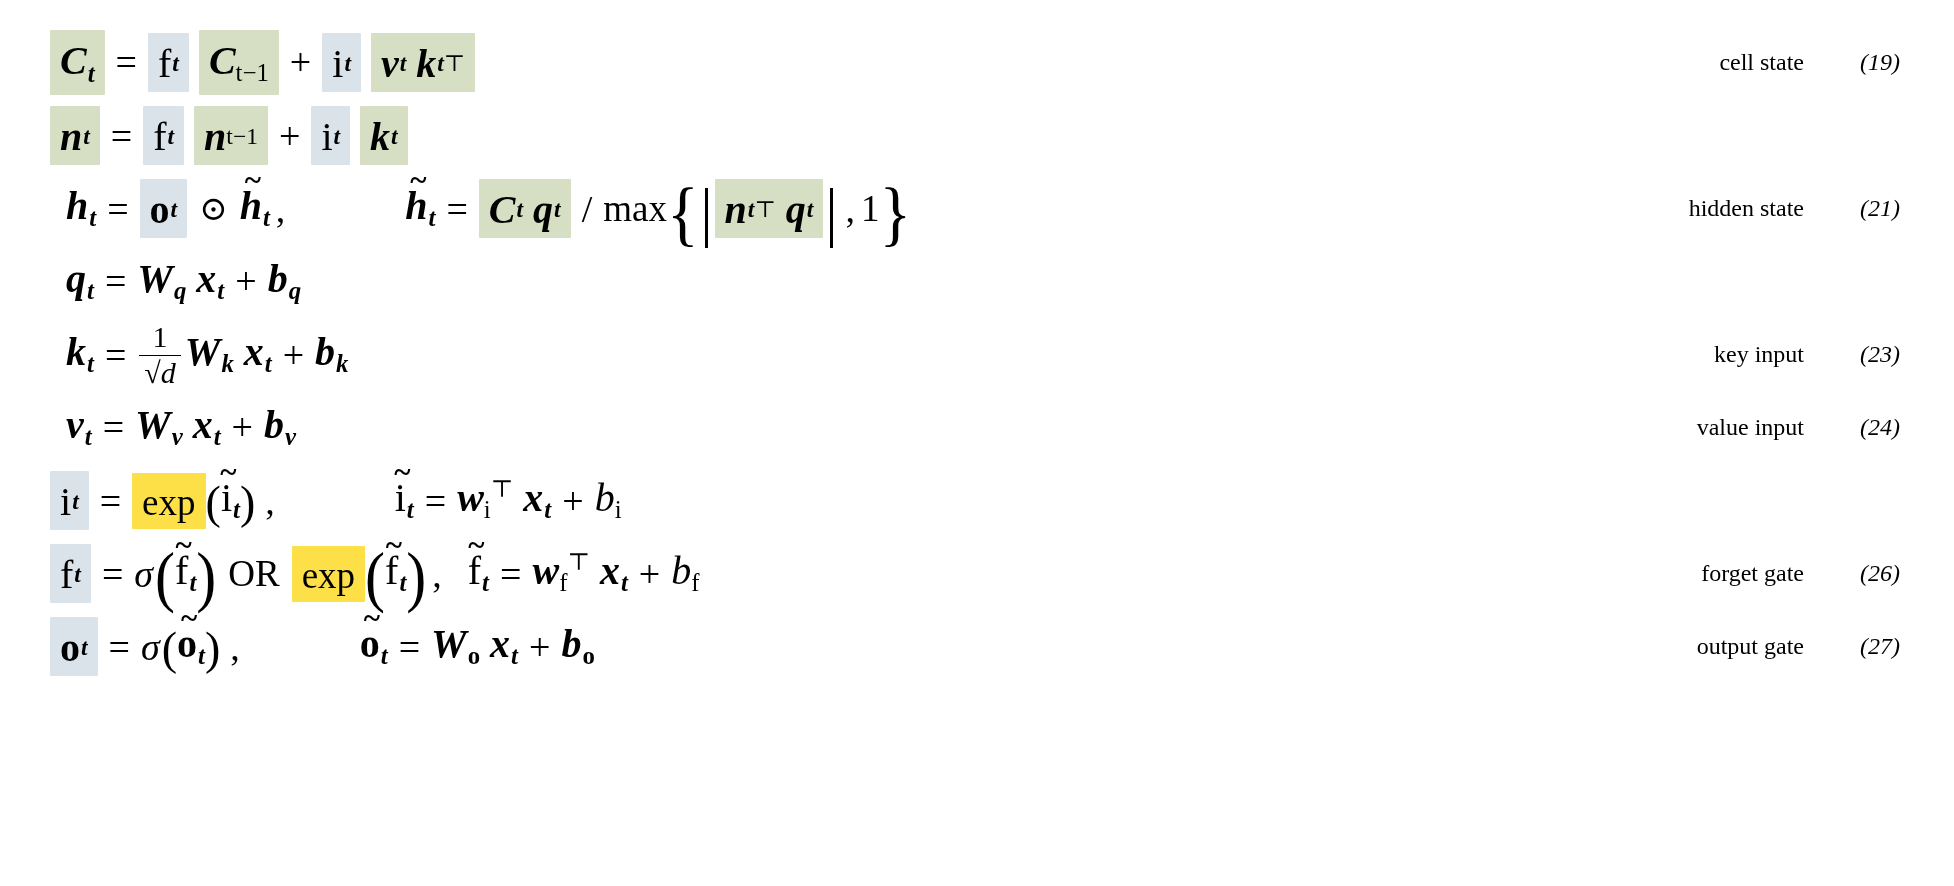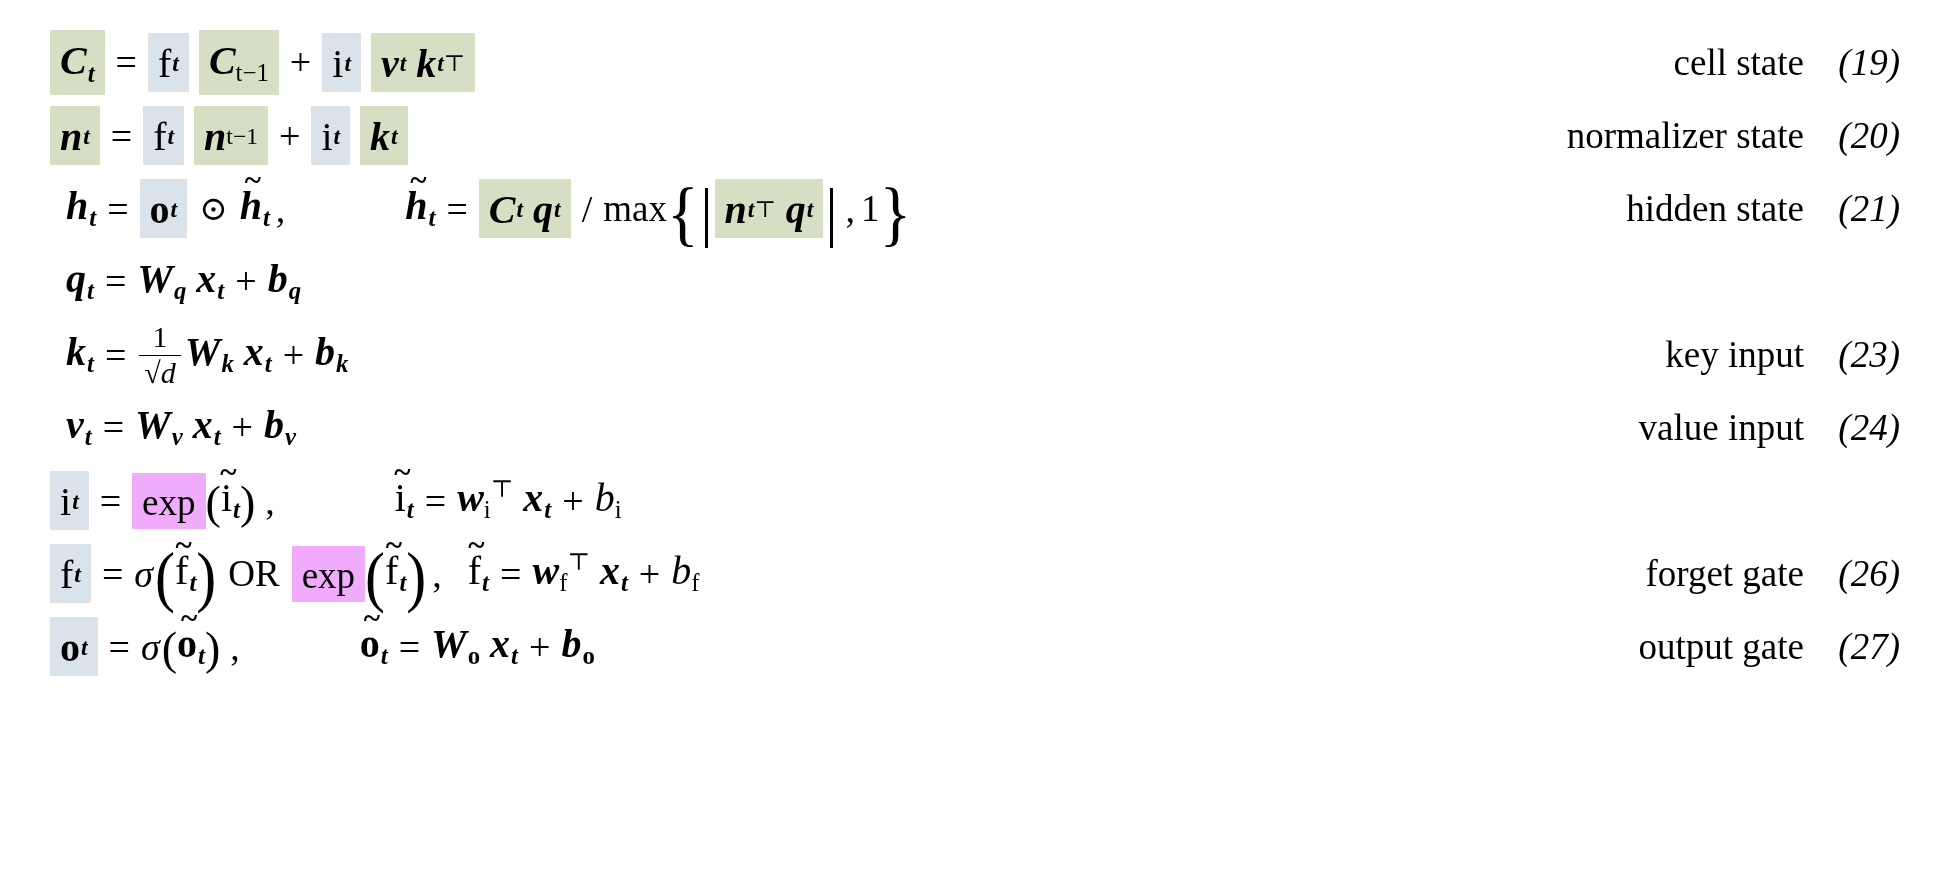--- a/index.html
+++ b/index.html
@@ -38,21 +38,21 @@
     line-height: 1;
     white-space: nowrap;
   }
 
   .eq-tail {
     flex: 1 1 auto;
     display: flex;
     align-items: baseline;
     justify-content: flex-end;
     gap: 18px;
-    font-size: 37px;
+    font-size: 24px;
     padding-right: 14px;
   }
 
   .eq-label { white-space: nowrap; }
   .eq-number { white-space: nowrap; min-width: 78px; text-align: right; font-style: italic; }
 
   
   .m {
     font-family: "Liberation Serif", "DejaVu Serif", serif;
     font-style: italic;
@@ -100,21 +100,21 @@
 
   
   .hl {
     display: inline-flex;
     align-items: center;
     padding: 11px 10px 8px 10px;
     border-radius: 1px;
   }
   .hl-green { background: #d6dfc4; }
   .hl-blue  { background: #dbe3ea; }
-  .hl-pink  { background: #f0abfc; justify-content: center; }
+  .hl-pink  { background: #fde047; justify-content: center; }
 
   .gap-s { width: 10px; display: inline-block; }
   .gap-m { width: 26px; display: inline-block; }
   .gap-xl { width: 120px; display: inline-block; }
 
   
   .frac {
     display: inline-flex;
     flex-direction: column;
     align-items: center;
@@ -277,24 +277,20 @@
       <span class="hl hl-blue">
         <span class="m m-thin">i</span>
           <span class="m sub">t</span>
       </span>
       <span class="gap-s"></span>
       <span class="hl hl-green">
         <span class="m">k</span>
           <span class="m sub">t</span>
       </span>
     </div>
-    <div class="eq-tail">
-      <span class="eq-label">normalizer state</span>
-      <span class="eq-number">(20)</span>
-    </div>
   </div>
 
   <div class="eq-row">
     <div class="eq-body">
       <span class="gap-m"></span>
       <span class="m"><span>h</span><span class="sub">t</span></span>
       <span class="op">=</span>
       <span class="hl hl-blue">
         <span class="m m-up">o</span>
           <span class="m sub">t</span>

